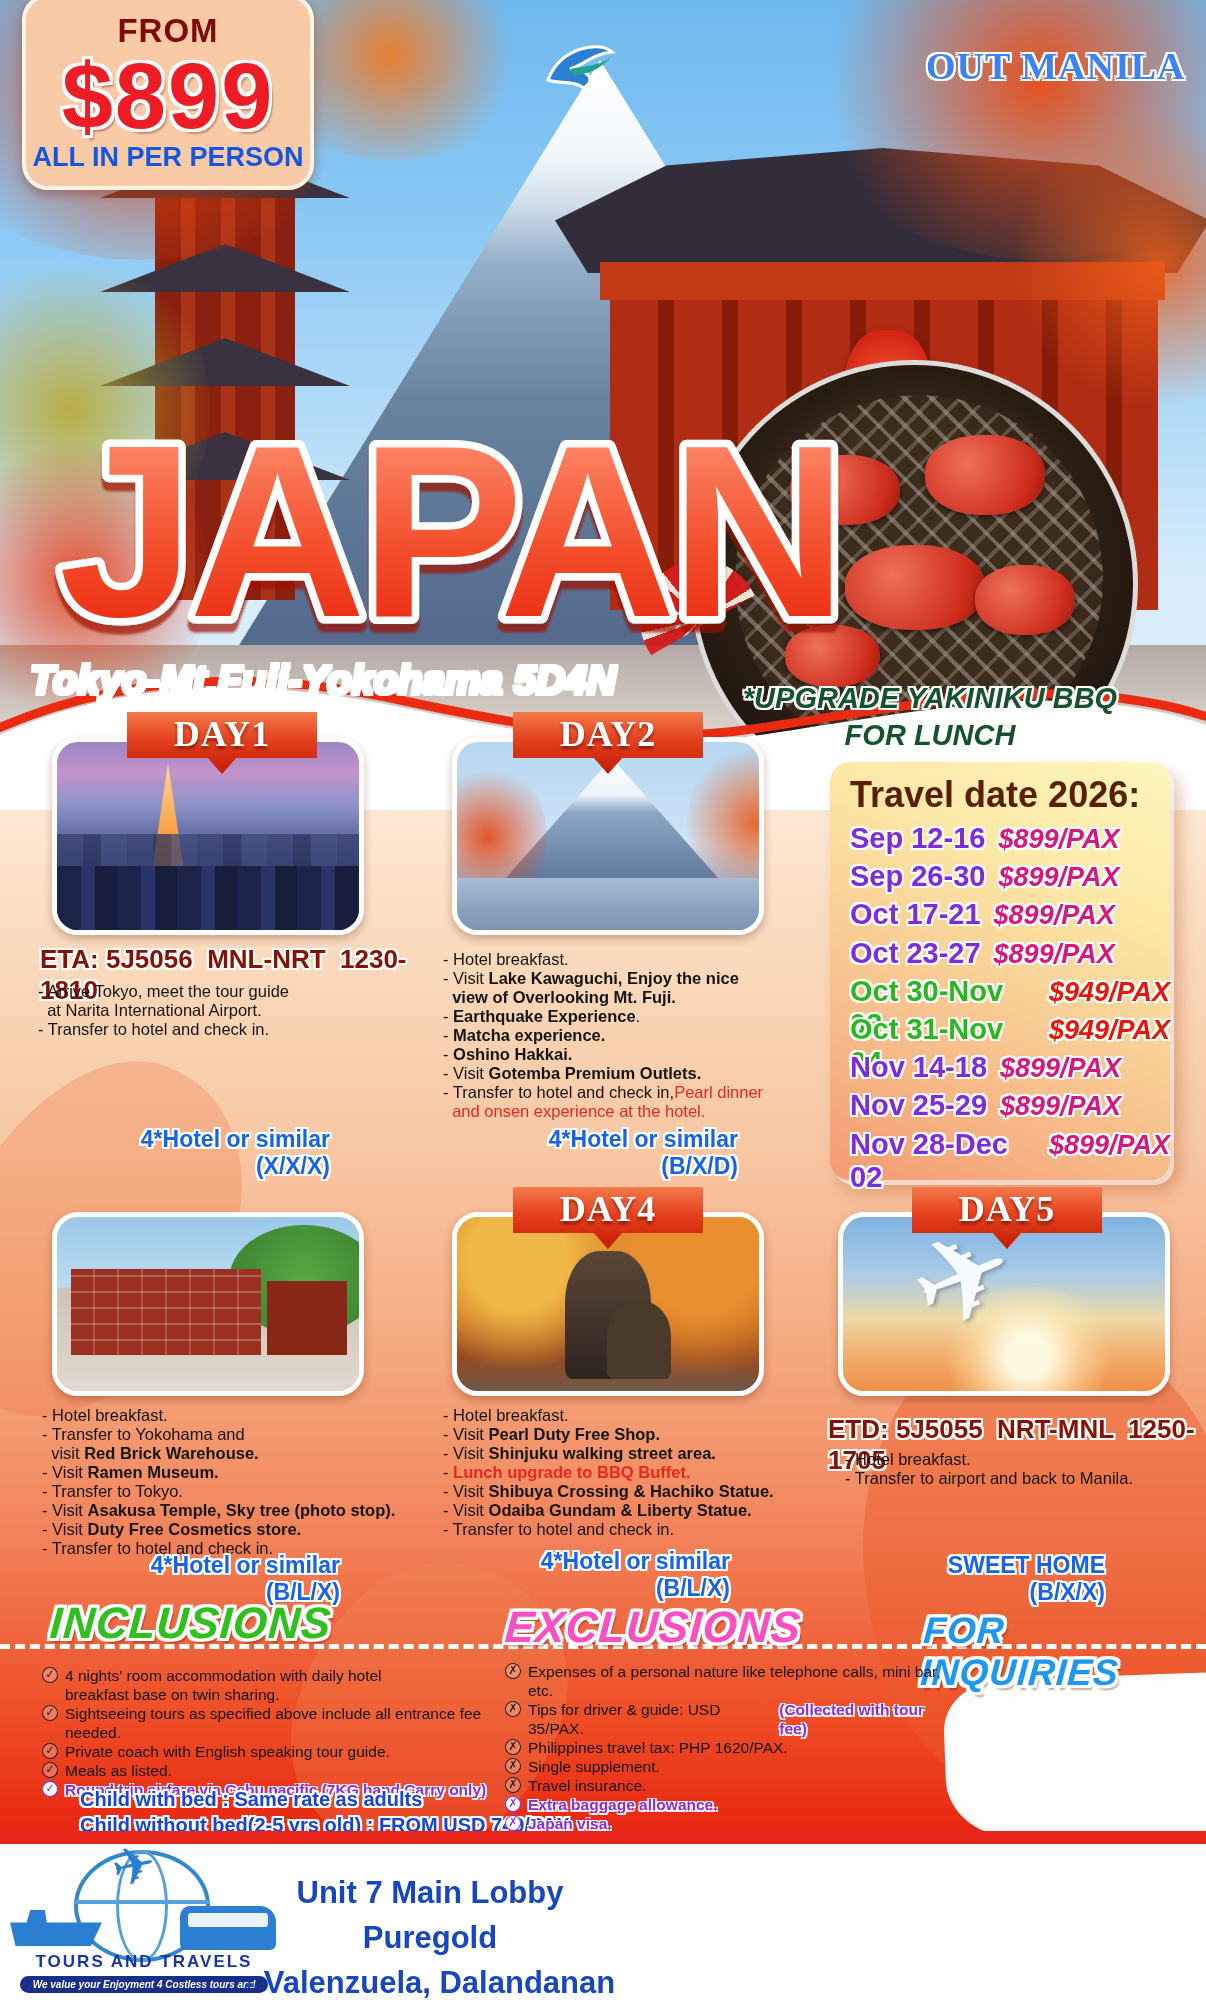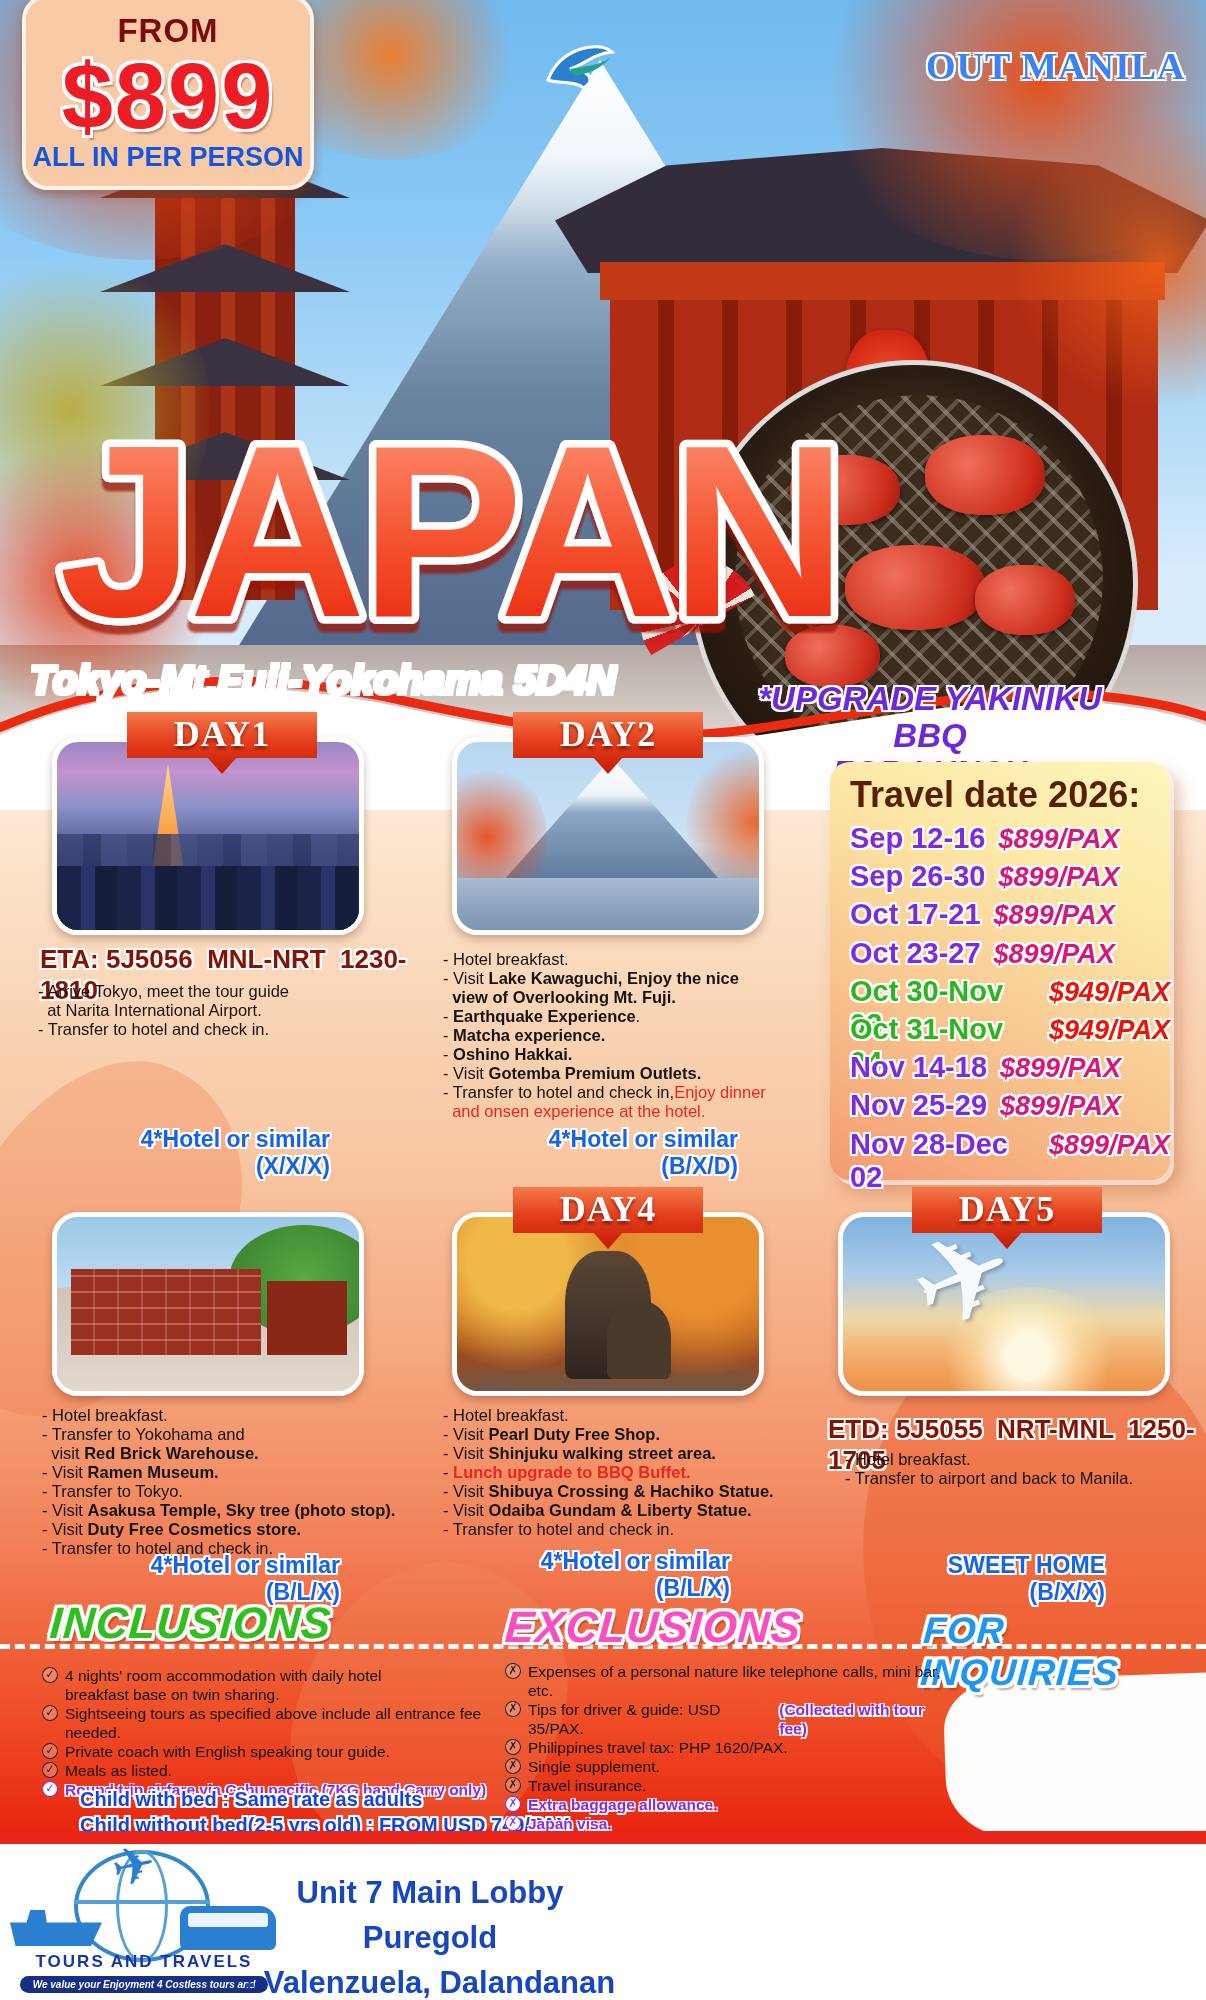--- a/index.html
+++ b/index.html
@@ -49,21 +49,21 @@
   #outmanila{left:882px;top:44px;z-index:3;font-family:"Liberation Serif",serif;
     font-size:38px;font-weight:900;color:#3b82f6;letter-spacing:1px;margin-left:44px;}
 
   
   #japan-svg{left:5px;top:378px;z-index:3;}
   #subtitle{left:8px;top:658px;width:630px;z-index:3;text-align:center;
     font-size:40px;font-weight:900;font-style:italic;color:#7a1fd8;
     background:linear-gradient(180deg,#8a2cf0 0%,#7a1fd8 45%,#d428b8 100%);
     -webkit-background-clip:text;background-clip:text;-webkit-text-fill-color:transparent;}
   #upgrade{left:735px;top:680px;width:390px;z-index:3;text-align:center;
-    font-size:33px;line-height:37px;font-weight:900;font-style:italic;color:#6d28d9;}
+    font-size:29px;line-height:37px;font-weight:900;font-style:italic;color:#14532d;}
 
   
   #bbq{left:690px;top:360px;width:448px;height:448px;border-radius:50%;z-index:1;
     border:5px solid rgba(255,255,255,.85);overflow:hidden;
     background:radial-gradient(circle at 50% 45%,#41301f 0 36%,#2a1d12 58%,#140d07 100%);}
   #bbq .grill{position:absolute;left:40px;top:30px;width:368px;height:368px;border-radius:50%;overflow:hidden;
     background:
       repeating-linear-gradient(45deg,transparent 0 15px,rgba(175,162,150,.5) 15px 19px),
       repeating-linear-gradient(-45deg,transparent 0 15px,rgba(150,138,126,.42) 15px 19px),
       radial-gradient(circle,#3c2c1c 0 60%,#241810 100%);}
@@ -361,21 +361,21 @@
   </div>
 
   <div class="bullets" style="left:443px;top:950px;width:390px;">
       <div class="bl"><span class="seg-n">- Hotel breakfast.</span></div>
       <div class="bl"><span class="seg-n">- Visit </span><span class="seg-b">Lake Kawaguchi, Enjoy the nice</span></div>
       <div class="bl"><span class="seg-b">  view of Overlooking Mt. Fuji.</span></div>
       <div class="bl"><span class="seg-n">- </span><span class="seg-b">Earthquake Experience</span><span class="seg-n">.</span></div>
       <div class="bl"><span class="seg-n">- </span><span class="seg-b">Matcha experience.</span></div>
       <div class="bl"><span class="seg-n">- </span><span class="seg-b">Oshino Hakkai.</span></div>
       <div class="bl"><span class="seg-n">- Visit </span><span class="seg-b">Gotemba Premium Outlets.</span></div>
-      <div class="bl"><span class="seg-n">- Transfer to hotel and check in,</span><span class="seg-r">Enjoy dinner</span></div>
+      <div class="bl"><span class="seg-n">- Transfer to hotel and check in,</span><span class="seg-r">Pearl dinner</span></div>
       <div class="bl"><span class="seg-r">  and onsen experience at the hotel.</span></div>
     </div>
   <div class="hotel ow2" style="left:478px;top:1126px;width:260px;">
     <div>4*Hotel or similar</div>
     <div>(B/X/D)</div>
   </div>
 
   <div class="bullets" style="left:42px;top:1406px;width:410px;">
       <div class="bl"><span class="seg-n">- Hotel breakfast.</span></div>
       <div class="bl"><span class="seg-n">- Transfer to Yokohama and</span></div>

